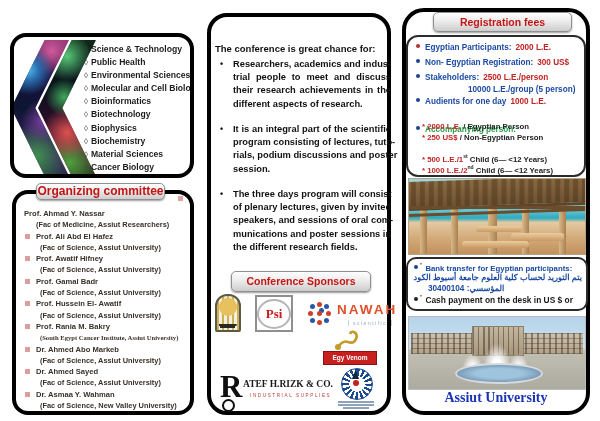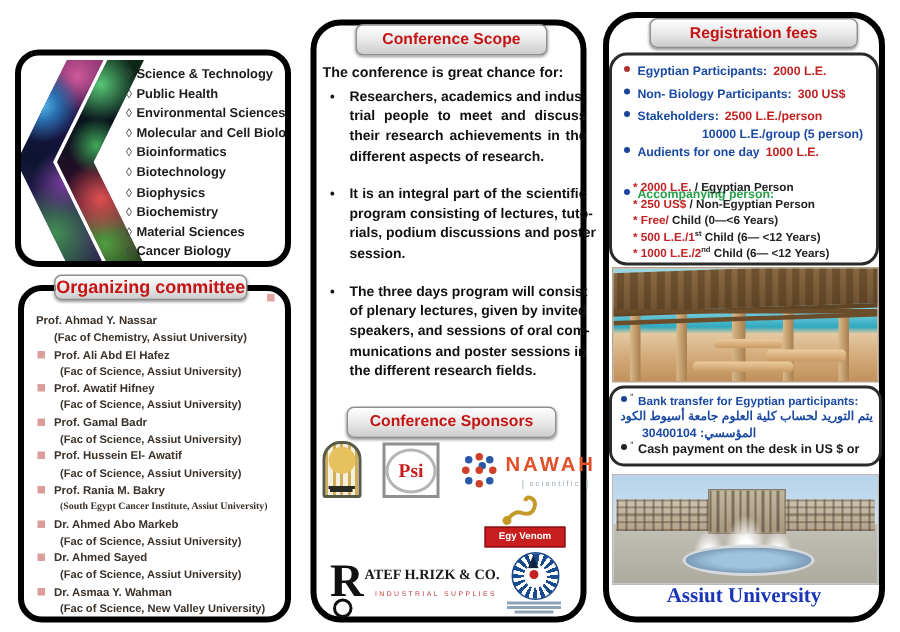--- a/index.html
+++ b/index.html
@@ -168,21 +168,21 @@
   </section>
 
   <div class="hbtn" id="committee-hdr">
     <span>Organizing committee</span>
   </div>
   <div id="stray-sq"></div>
   <section class="box" id="committee-box">
     <div id="committee-list">
       <div>
         <div class="mname">Prof. Ahmad Y. Nassar</div>
-        <div class="maff">(Fac of Chemistry, Assiut University)</div>
+        <div class="maff">(Fac of Medicine, Assiut Researchers)</div>
       </div>
       <div>
         <div class="mname withb"><span class="sqbul"></span><span>Prof. Ali Abd El Hafez</span></div>
         <div class="maff withb">(Fac of Science, Assiut University)</div>
       </div>
       <div>
         <div class="mname withb"><span class="sqbul"></span><span>Prof. Awatif Hifney</span></div>
         <div class="maff withb">(Fac of Science, Assiut University)</div>
       </div>
       <div>
@@ -205,23 +205,20 @@
         <div class="mname withb"><span class="sqbul"></span><span>Dr. Ahmed  Sayed</span></div>
         <div class="maff withb">(Fac of Science, Assiut University)</div>
       </div>
       <div>
         <div class="mname withb"><span class="sqbul"></span><span>Dr. Asmaa Y. Wahman</span></div>
         <div class="maff withb">(Fac of Science, New Valley University)</div>
       </div>
     </div>
   </section>
 
-  <div class="hbtn" id="scope-hdr">
-    <span>Conference Scope</span>
-  </div>
   <section class="box" id="scope-box">
     <div id="scope-intro">The conference is great chance for:</div>
 
     <div class="pbul" style="top:42px">•</div>
     <div class="para" style="top:41px">
       <div class="pline">Researchers, academics and indus-</div>
       <div class="pline">trial people to meet and discuss</div>
       <div class="pline">their research achievements in the</div>
       <div class="pline end">different aspects of research.</div>
     </div>
@@ -287,35 +284,34 @@
   <section class="box" id="right-box"></section>
   <div class="hbtn" id="fees-hdr">
     <span>Registration fees</span>
   </div>
 
   <div class="box" id="fees-box">
     <div class="feerow" style="top:6px">
       <span class="fdot r"></span><span class="flabel">Egyptian Participants:</span><span class="fvalue">2000 L.E.</span>
     </div>
     <div class="feerow" style="top:21px">
-      <span class="fdot b"></span><span class="flabel">Non- Biology Participants:</span><span class="fvalue">300 US$</span>
+      <span class="fdot b"></span><span class="flabel">Non- Egyptian Registration:</span><span class="fvalue">300 US$</span>
     </div>
     <div class="feerow" style="top:36px">
       <span class="fdot b"></span><span class="flabel">Stakeholders:</span><span class="fvalue">2500 L.E./person</span>
     </div>
     <div class="fline2" style="top:48px">10000 L.E./group (5 person)</div>
     <div class="feerow" style="top:60px">
       <span class="fdot b"></span><span class="flabel">Audients for one day</span><span class="fvalue">1000 L.E.</span>
     </div>
     <div class="feerow" style="top:88px">
       <span class="fdot b"></span><span class="flabel green">Accompanying person:</span>
     </div>
     <div class="subrow" style="top:83px"><span class="subred">* 2000 L.E.</span><sup class="subsup"></sup><span class="subrest"> / Egyptian Person</span></div>
     <div class="subrow" style="top:94px"><span class="subred">* 250 US$</span><sup class="subsup"></sup><span class="subrest"> / Non-Egyptian Person</span></div>
-    <div class="subrow" style="top:105px"><span class="subred">* Free/</span><sup class="subsup"></sup><span class="subrest"> Child (0—&lt;6 Years)</span></div>
     <div class="subrow" style="top:116px"><span class="subred">* 500 L.E./1</span><sup class="subsup">st</sup><span class="subrest"> Child (6— &lt;12 Years)</span></div>
     <div class="subrow" style="top:127px"><span class="subred">* 1000 L.E./2</span><sup class="subsup">nd</sup><span class="subrest"> Child (6— &lt;12 Years)</span></div>
   </div>
 
   <div id="beach-art">
     <div class="post" style="left:6%;top:26%;height:74%"></div>
     <div class="post" style="left:24%;top:28%;height:72%"></div>
     <div class="post" style="left:45%;top:26%;height:74%;width:9px"></div>
     <div class="post" style="left:64%;top:28%;height:72%"></div>
     <div class="post" style="left:85%;top:26%;height:74%"></div>

